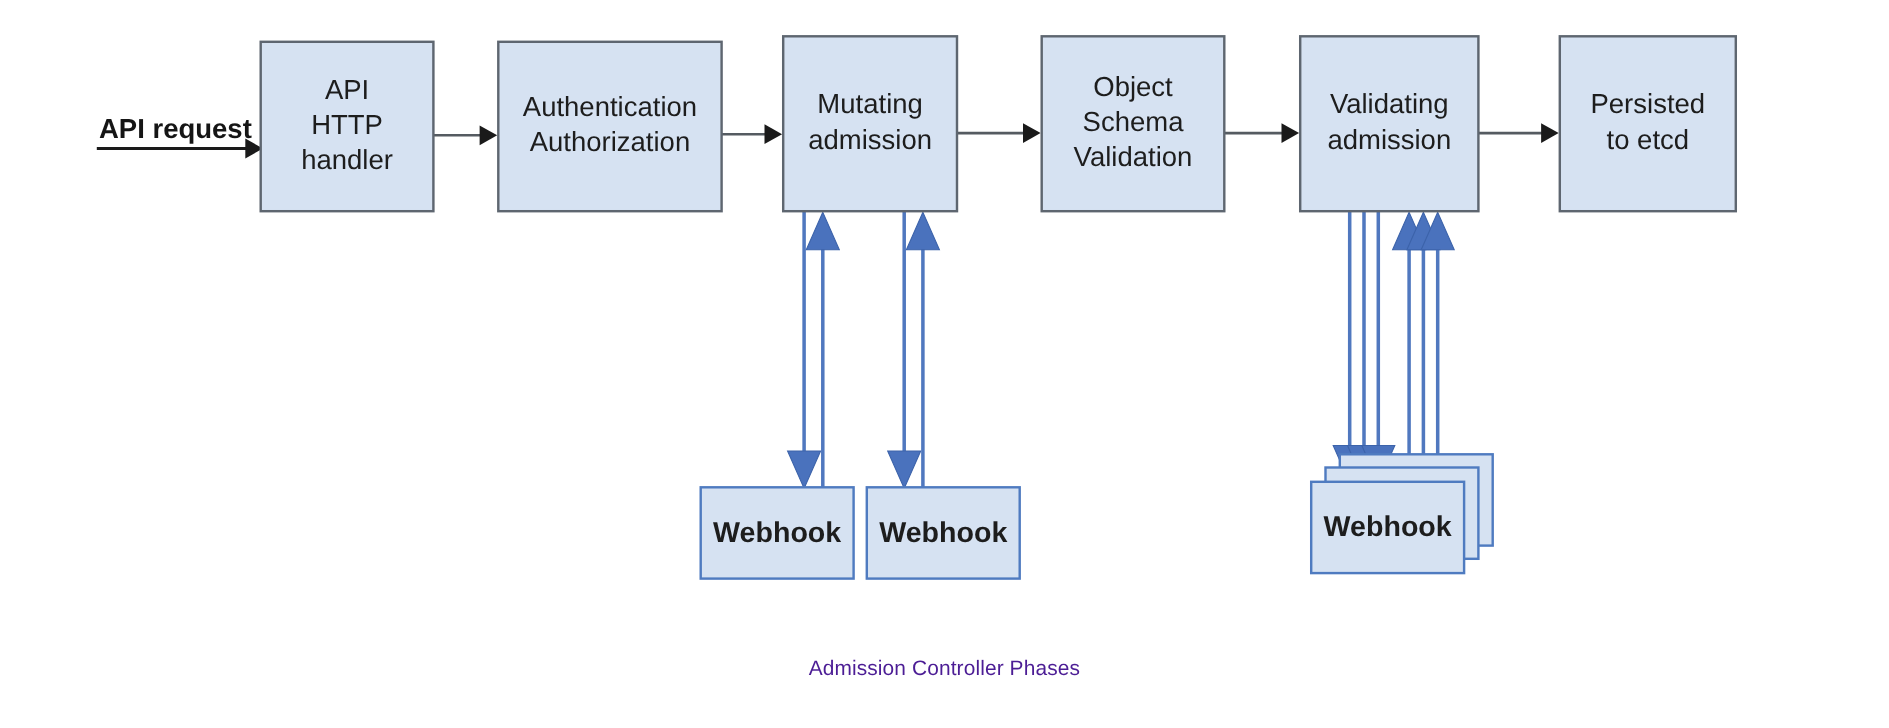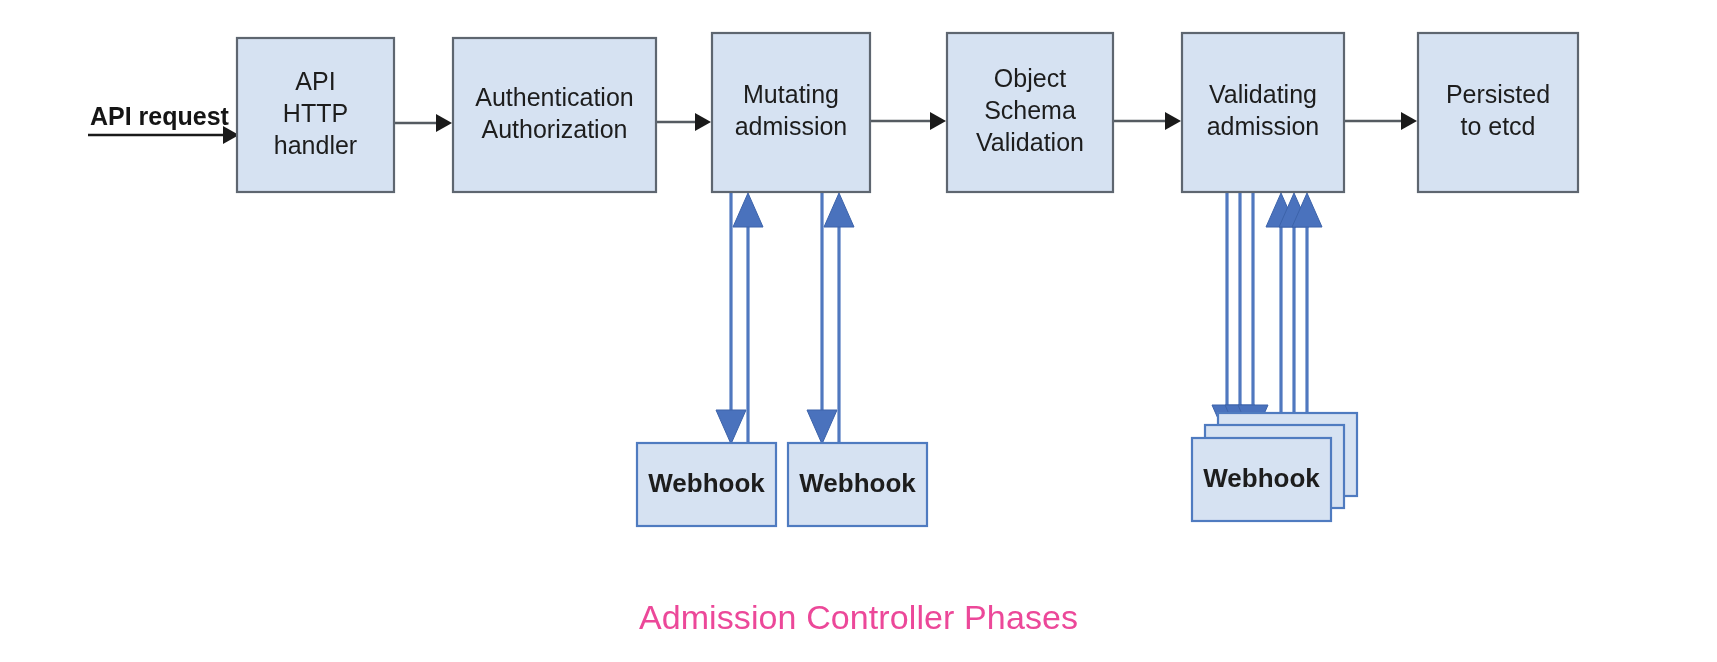--- a/index.html
+++ b/index.html
@@ -83,22 +83,22 @@
   .dark-arrow-fill {
     fill: #1a1a1a;
   }
   .caption-text {
     position: absolute;
     left: 0;
     right: 0;
     top: 598px;
     text-align: center;
     font-family: "Liberation Sans", sans-serif;
-    font-size: 34px;
-    color: #ec4899;
+    font-size: 19px;
+    color: #4c1d95;
     letter-spacing: 0.1px;
   }
 </style>
 </head>
 <body>
 
 <div id="diagram-root">
   <svg id="diagram-svg" viewBox="0 0 1717 662">
     <g id="entry-layer">
         <g>

